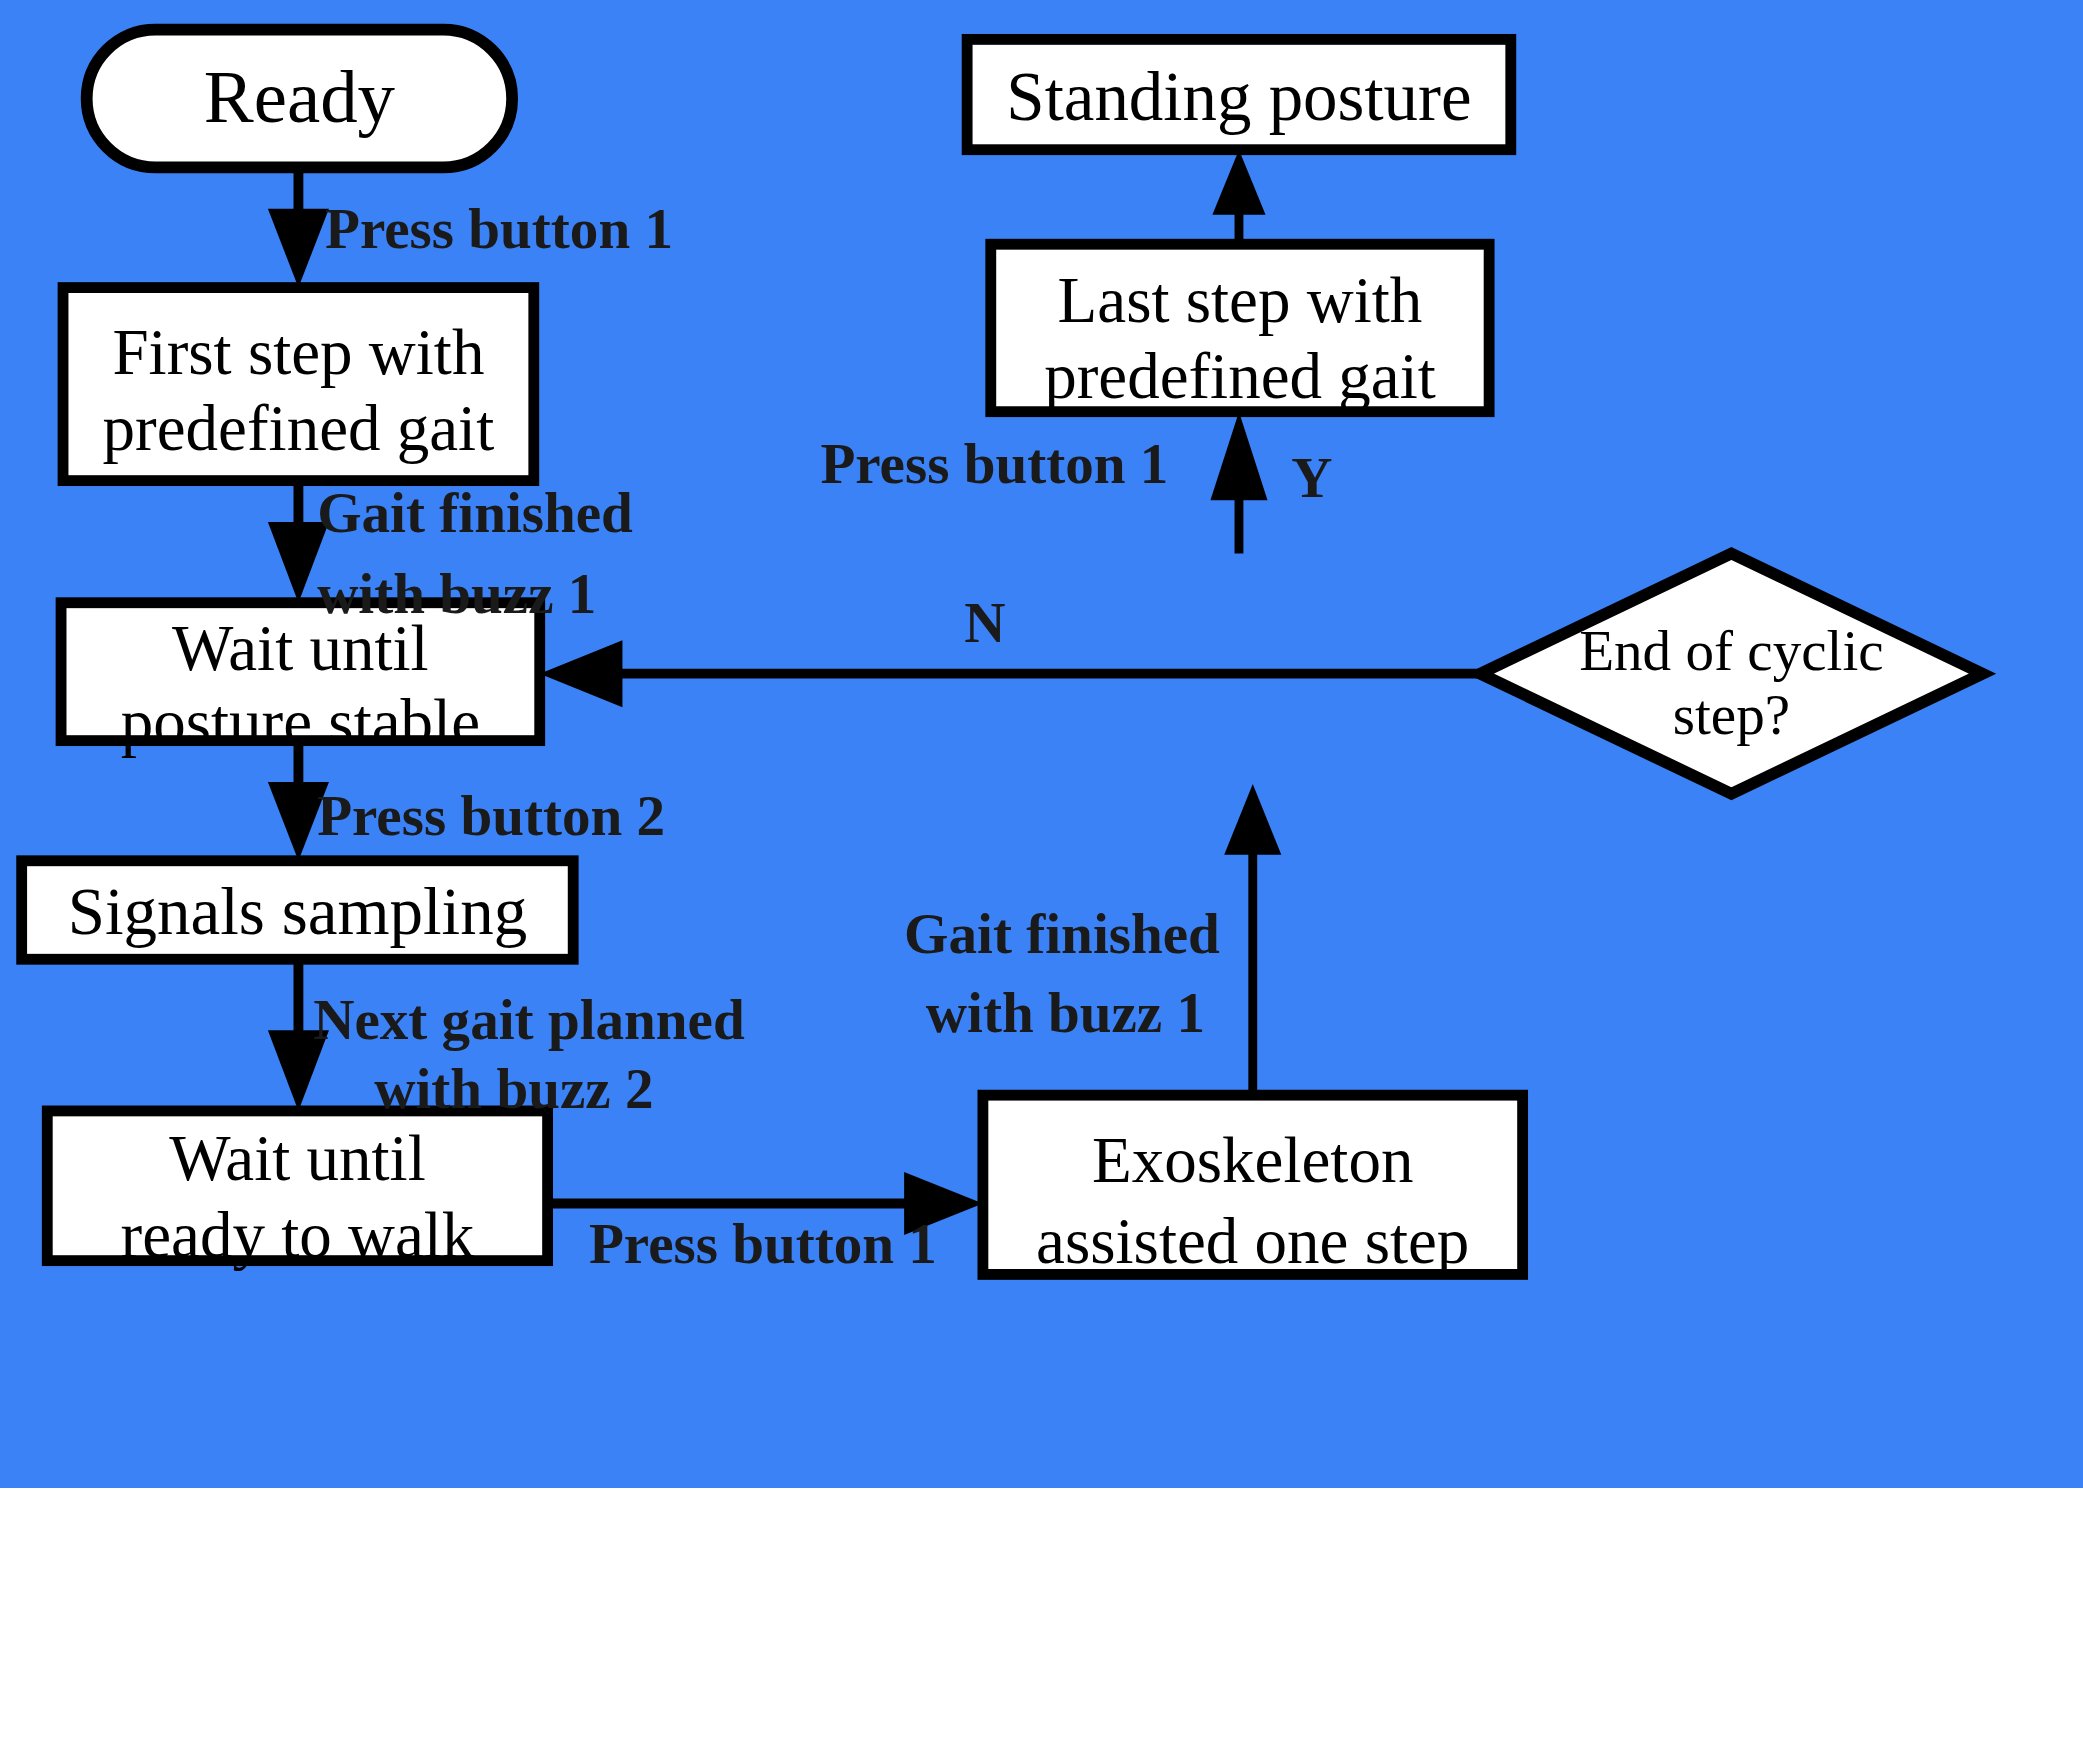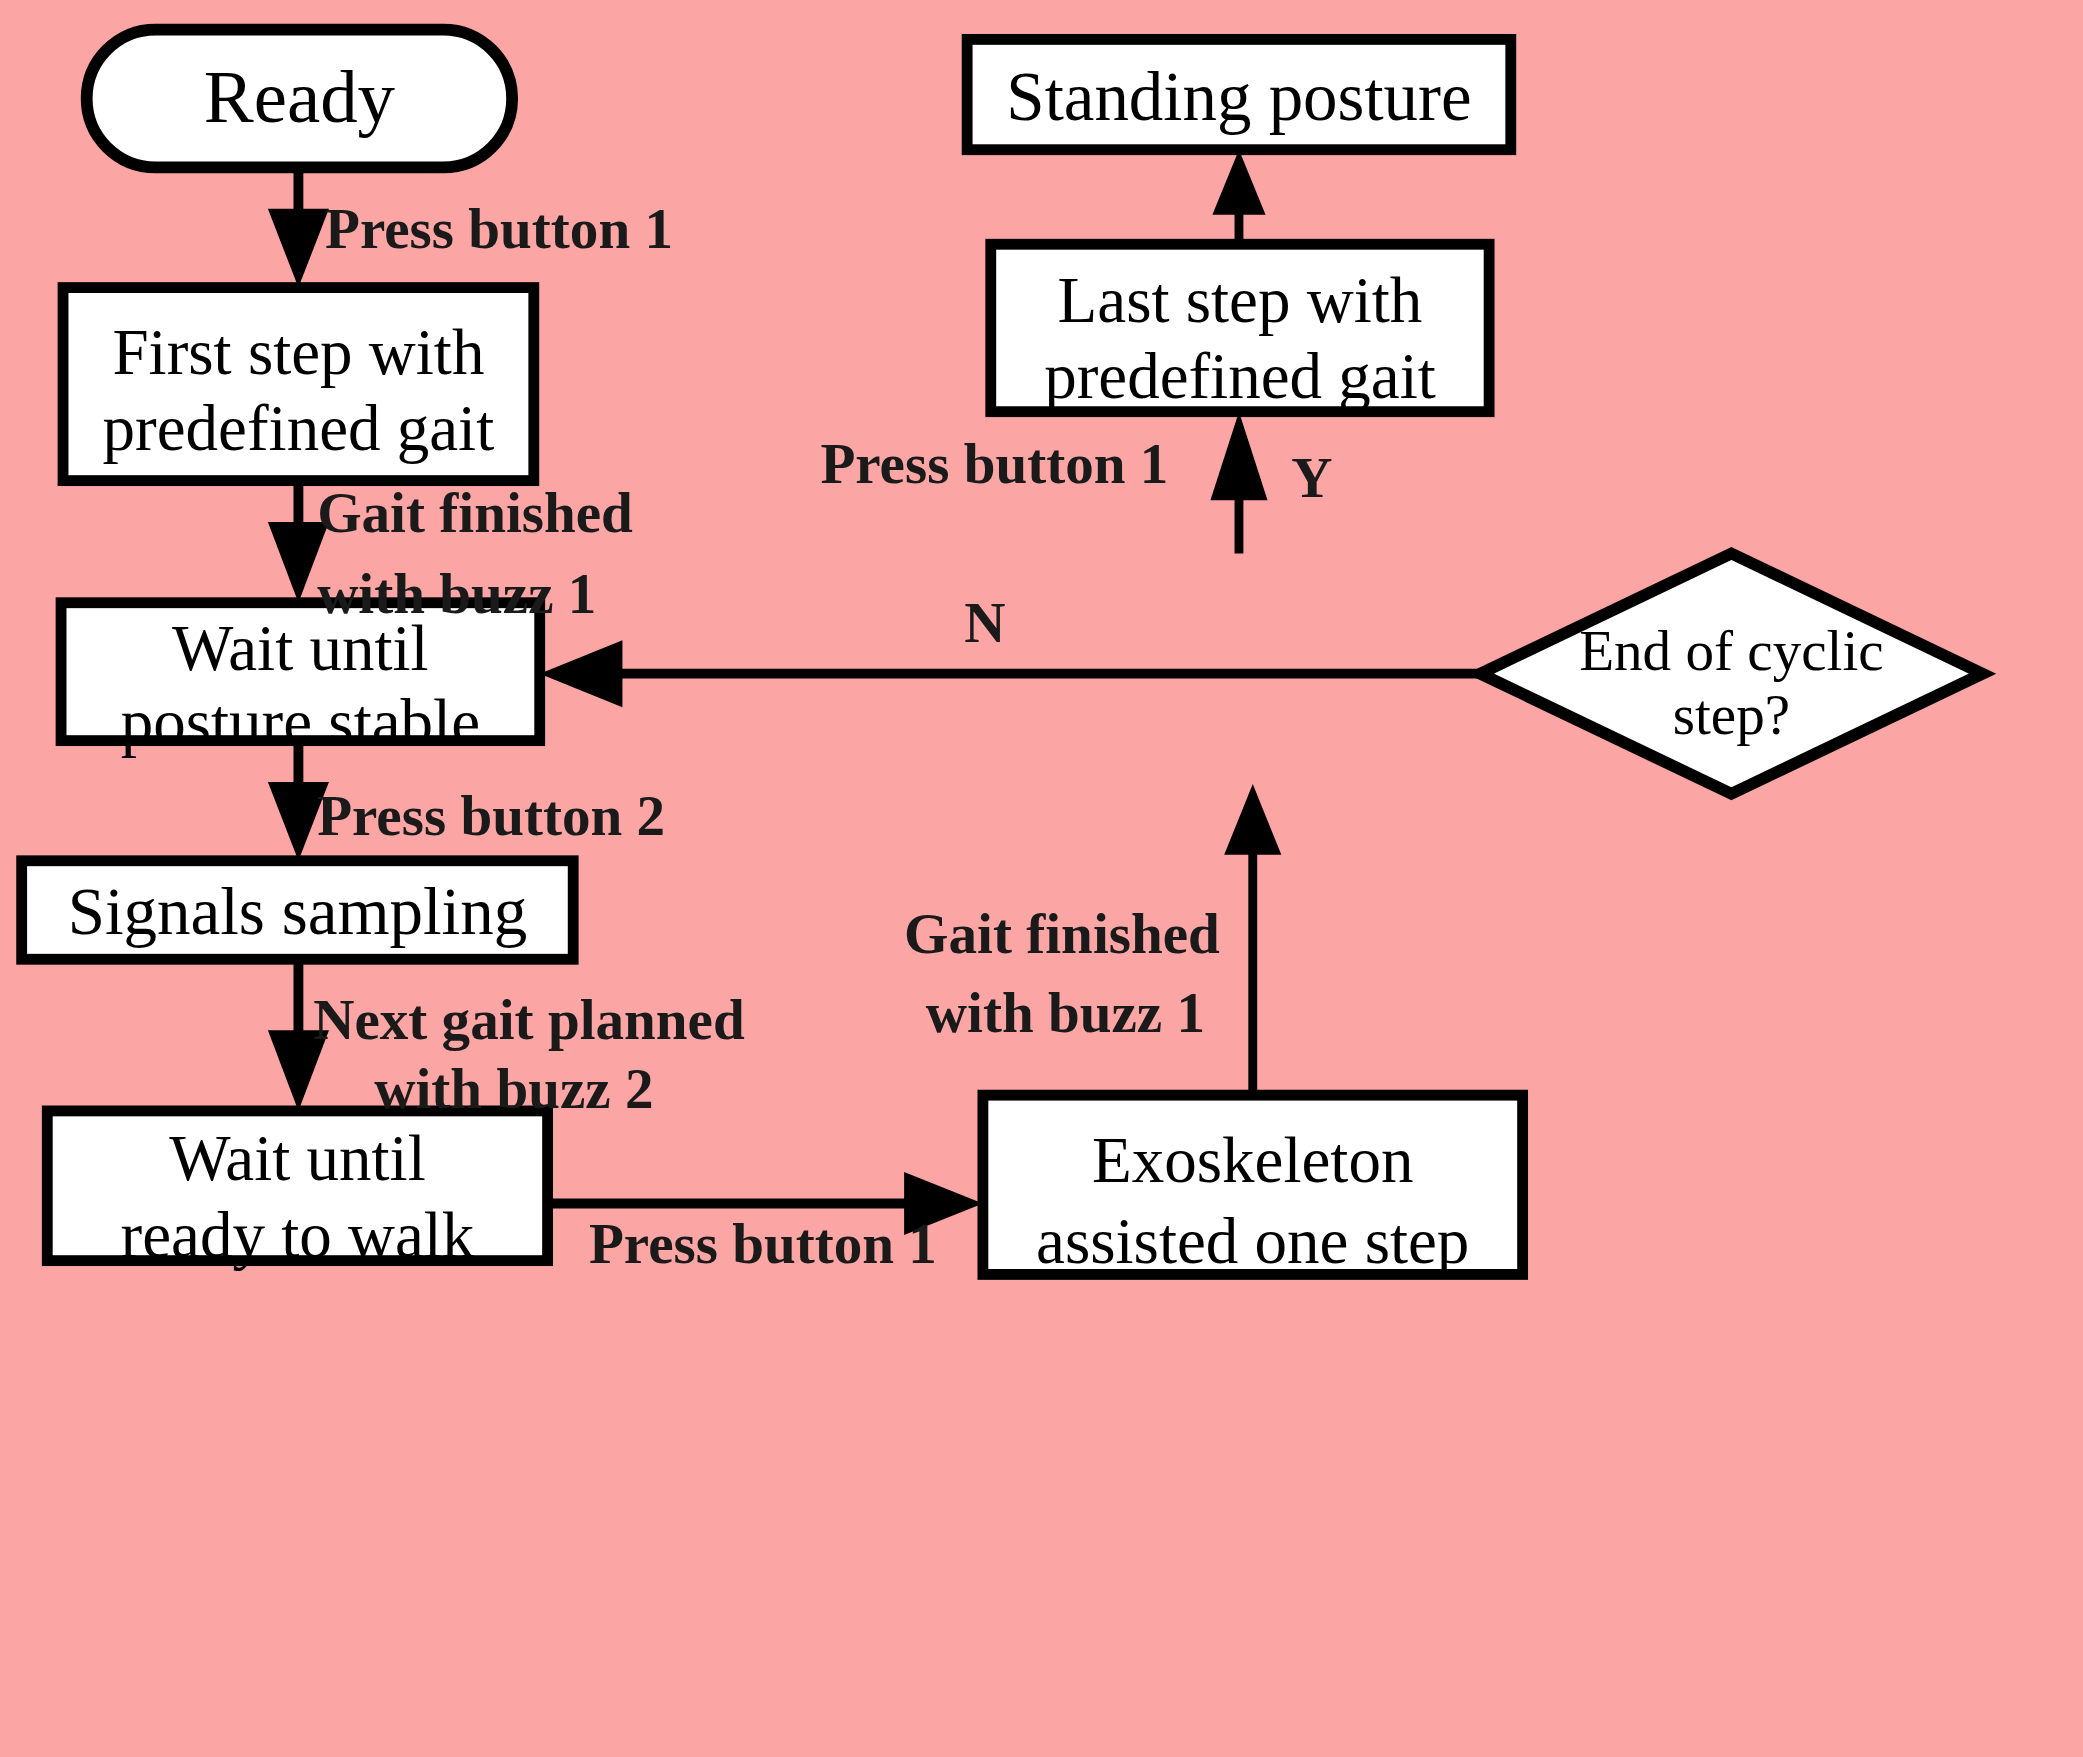--- a/index.html
+++ b/index.html
@@ -9,22 +9,22 @@
   }
   body {
     width: 2083px;
     height: 1757px;
     font-family: "Liberation Serif", "DejaVu Serif", serif;
     overflow: hidden;
   }
   #flow-root {
     position: relative;
     width: 2083px;
-    height: 1757px;
-    background: #fca5a5;
+    height: 1488px;
+    background: #3b82f6;
   }
   svg#flowchart {
     display: block;
     width: 2083px;
     height: 1757px;
   }
   .node-shape {
     fill: #ffffff;
     stroke: #000000;
     stroke-width: 11;

